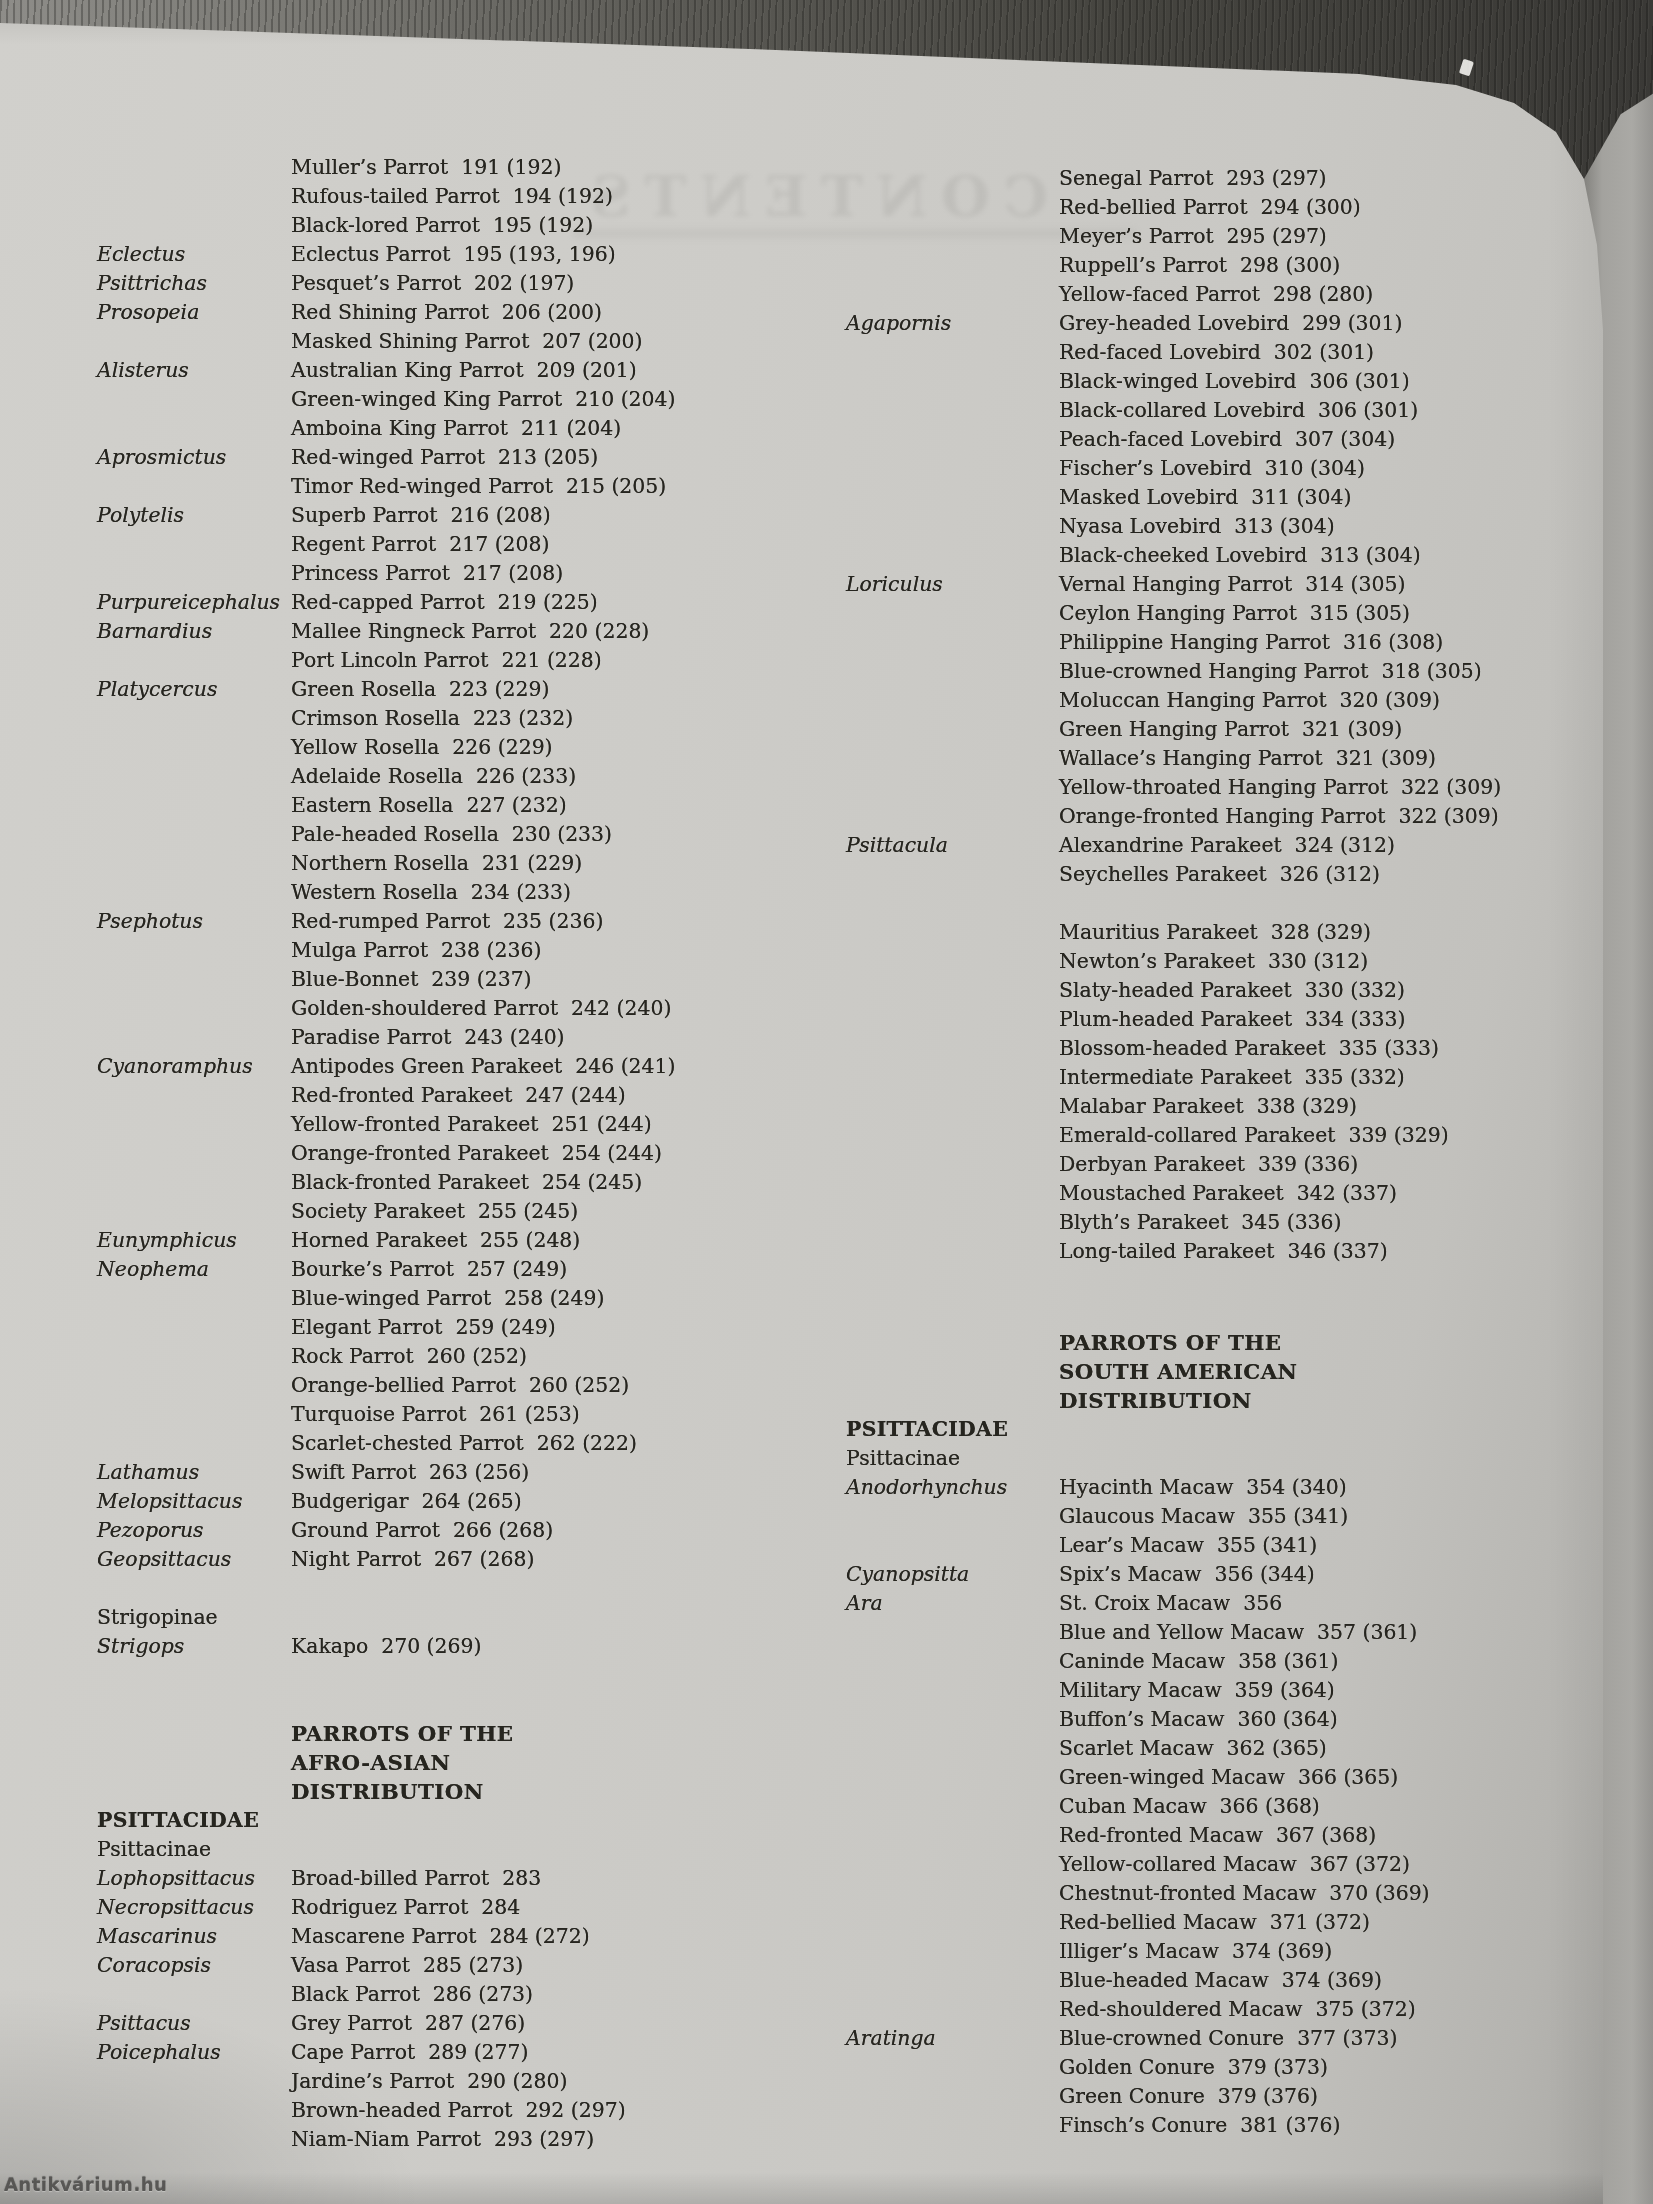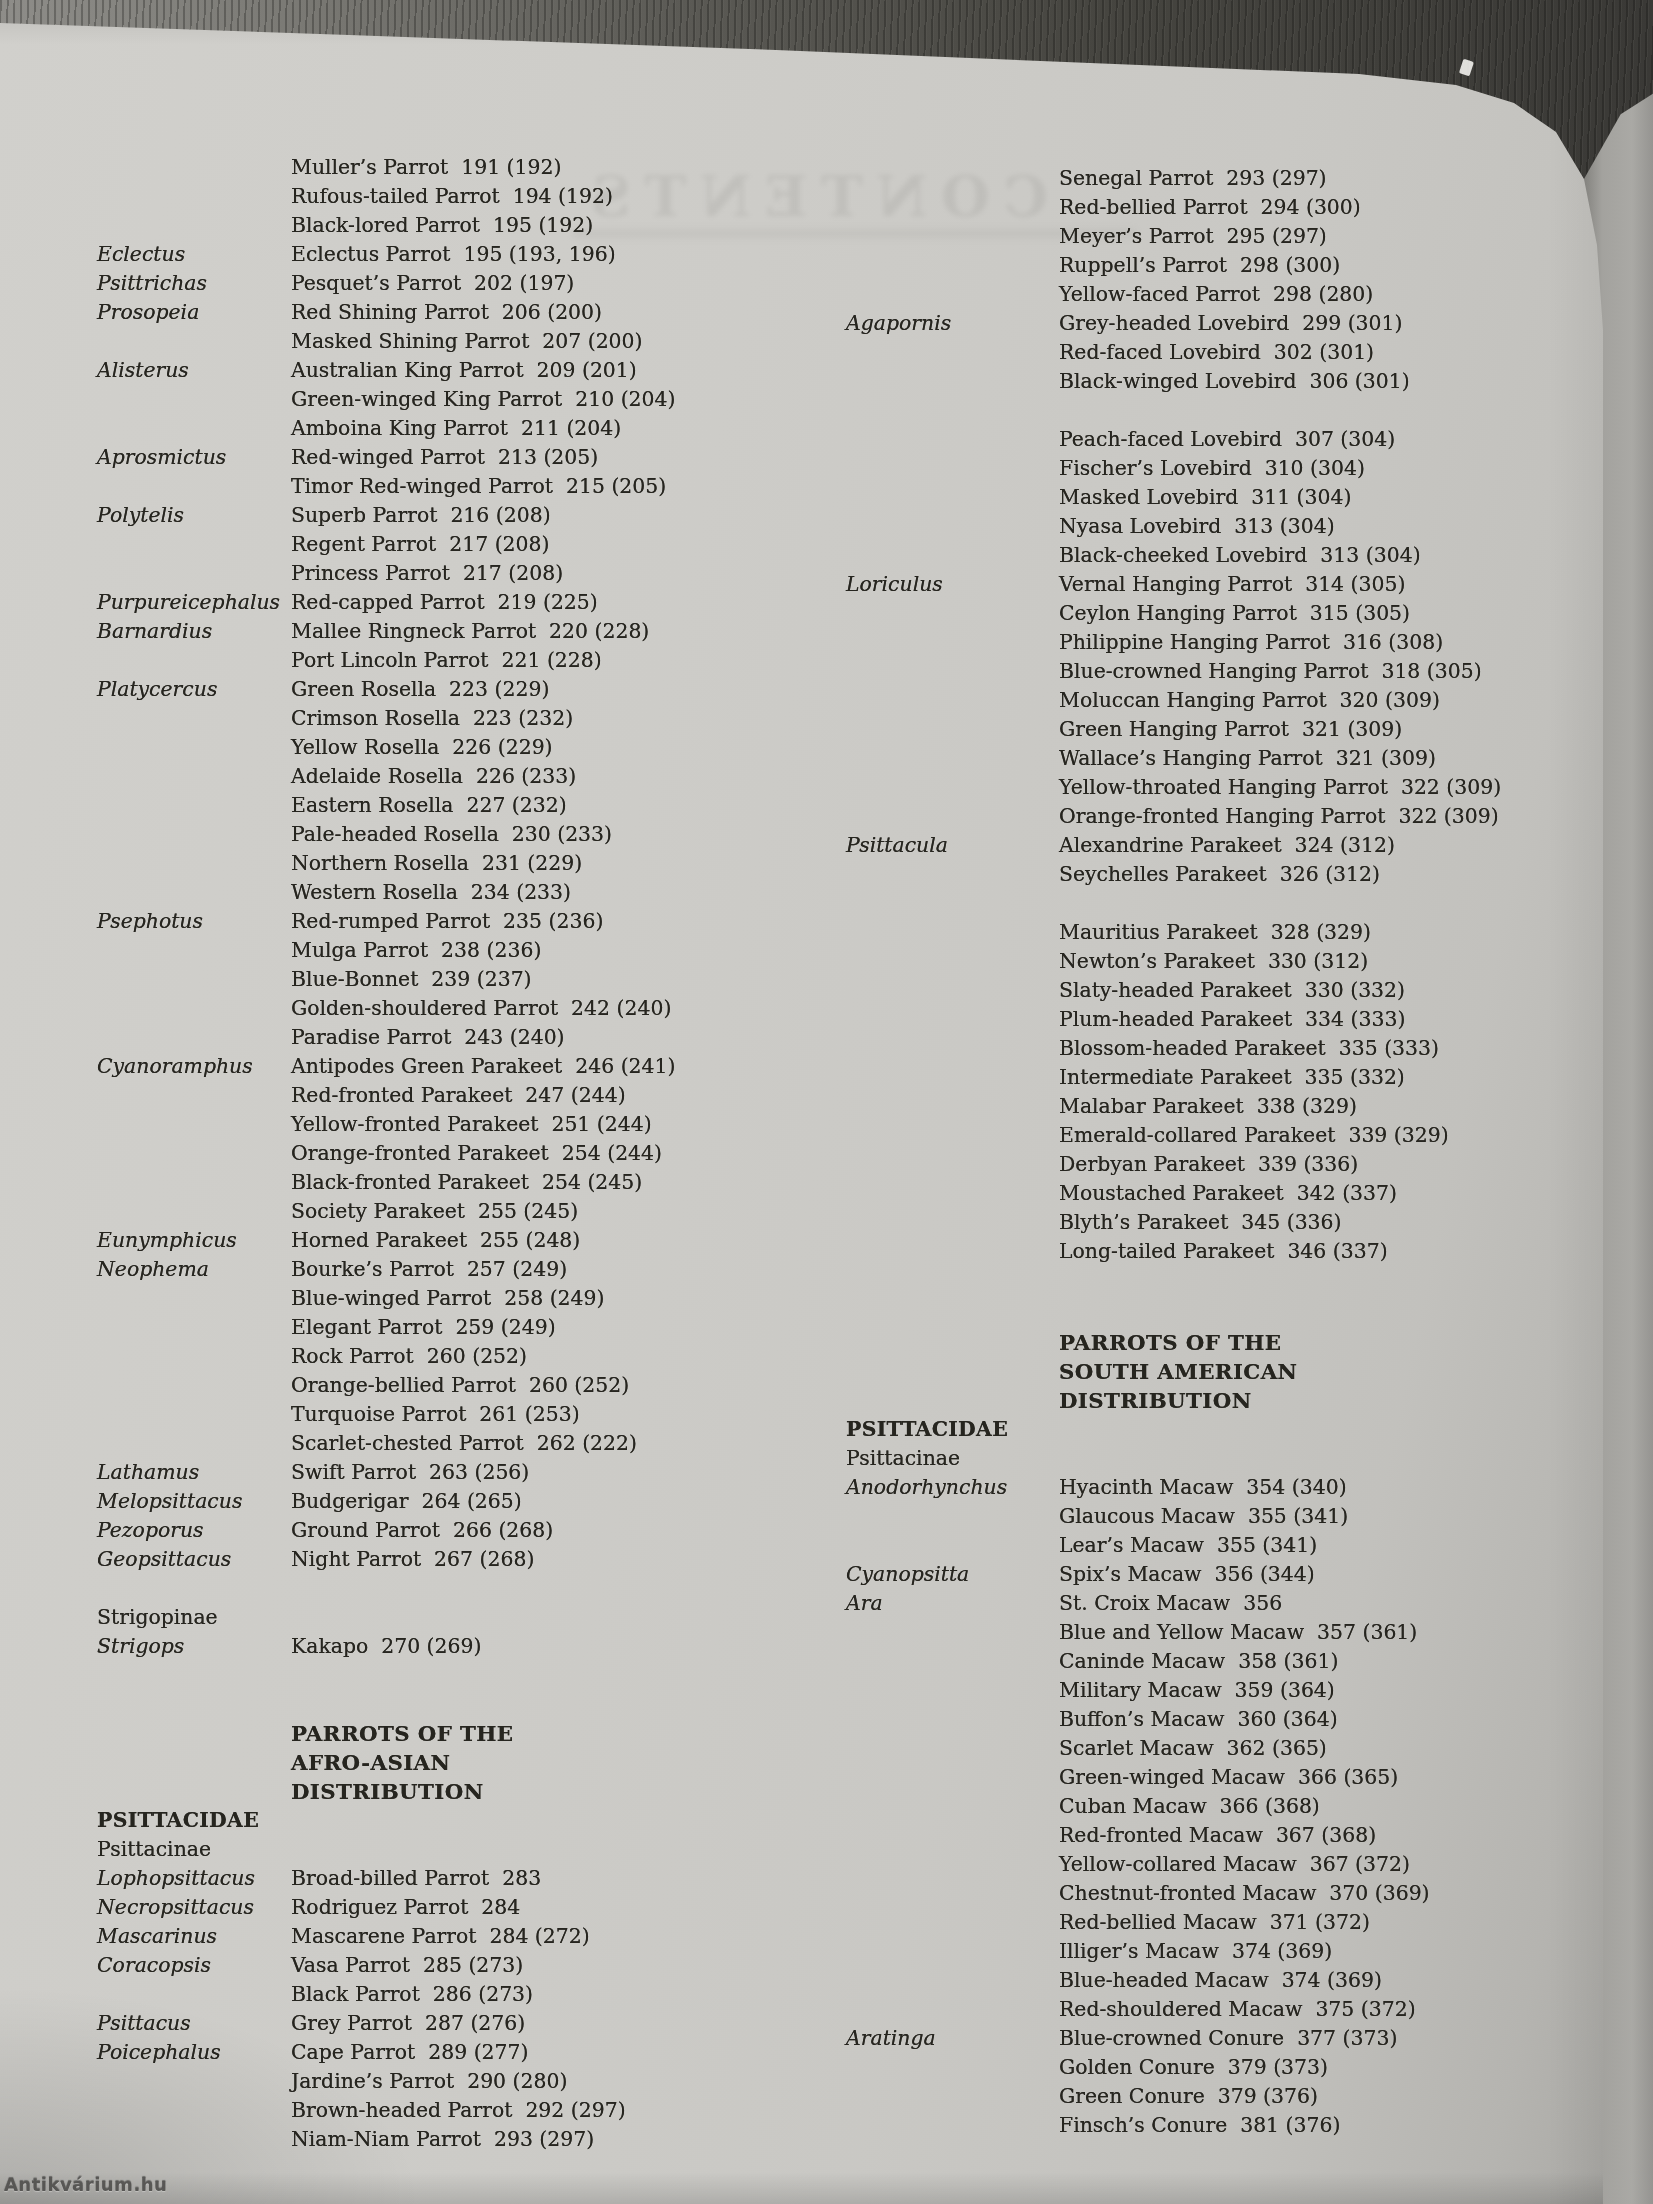--- a/index.html
+++ b/index.html
@@ -156,21 +156,21 @@
     </div>
   <div class="col col-right">
       <div class="row"><span class="gen "></span><span class="sp ">Senegal Parrot  293 (297)</span></div>
       <div class="row"><span class="gen "></span><span class="sp ">Red-bellied Parrot  294 (300)</span></div>
       <div class="row"><span class="gen "></span><span class="sp ">Meyer’s Parrot  295 (297)</span></div>
       <div class="row"><span class="gen "></span><span class="sp ">Ruppell’s Parrot  298 (300)</span></div>
       <div class="row"><span class="gen "></span><span class="sp ">Yellow-faced Parrot  298 (280)</span></div>
       <div class="row"><span class="gen ">Agapornis</span><span class="sp ">Grey-headed Lovebird  299 (301)</span></div>
       <div class="row"><span class="gen "></span><span class="sp ">Red-faced Lovebird  302 (301)</span></div>
       <div class="row"><span class="gen "></span><span class="sp ">Black-winged Lovebird  306 (301)</span></div>
-      <div class="row"><span class="gen "></span></div>
+      <div class="row"><span class="gen "></span><span class="sp ">Black-collared Lovebird  306 (301)</span></div>
       <div class="row"><span class="gen "></span><span class="sp ">Peach-faced Lovebird  307 (304)</span></div>
       <div class="row"><span class="gen "></span><span class="sp ">Fischer’s Lovebird  310 (304)</span></div>
       <div class="row"><span class="gen "></span><span class="sp ">Masked Lovebird  311 (304)</span></div>
       <div class="row"><span class="gen "></span><span class="sp ">Nyasa Lovebird  313 (304)</span></div>
       <div class="row"><span class="gen "></span><span class="sp ">Black-cheeked Lovebird  313 (304)</span></div>
       <div class="row"><span class="gen ">Loriculus</span><span class="sp ">Vernal Hanging Parrot  314 (305)</span></div>
       <div class="row"><span class="gen "></span><span class="sp ">Ceylon Hanging Parrot  315 (305)</span></div>
       <div class="row"><span class="gen "></span><span class="sp ">Philippine Hanging Parrot  316 (308)</span></div>
       <div class="row"><span class="gen "></span><span class="sp ">Blue-crowned Hanging Parrot  318 (305)</span></div>
       <div class="row"><span class="gen "></span><span class="sp ">Moluccan Hanging Parrot  320 (309)</span></div>

